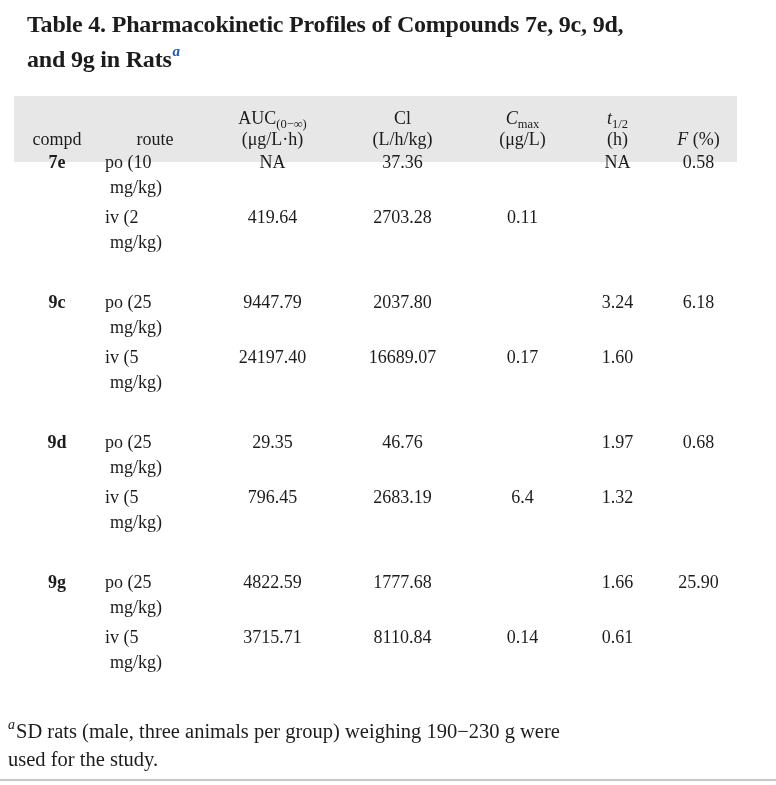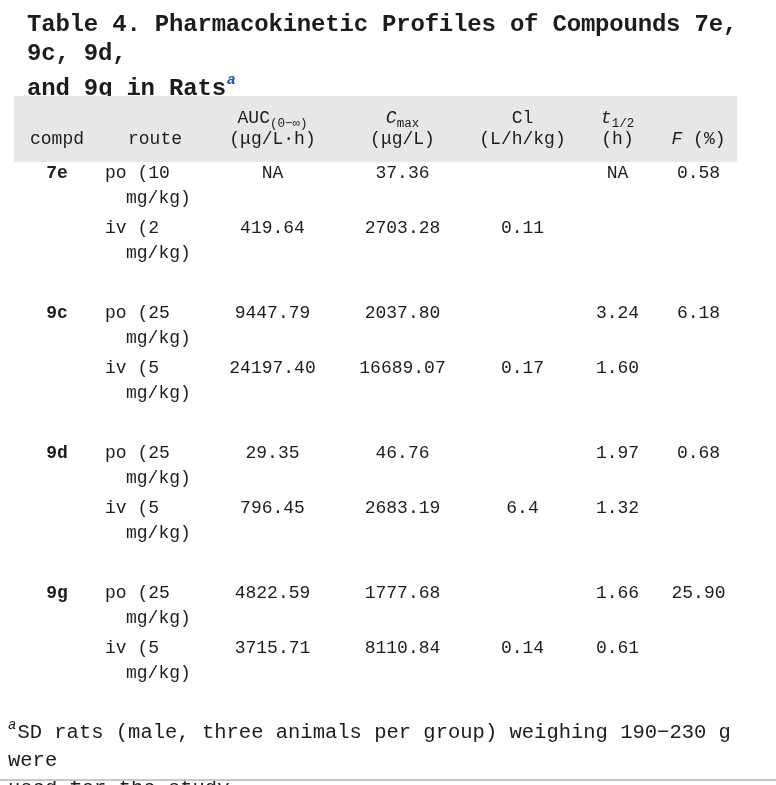--- a/index.html
+++ b/index.html
@@ -3,21 +3,21 @@
 <meta charset="utf-8">
 <style>
   html,body { margin:0; padding:0; }
   body {
     width:776px; height:785px;
     background:#ffffff;
     font-family:"Liberation Serif", serif;
     color:#1c1c1c;
     overflow:hidden;
   }
-  .page { position:relative; width:776px; height:785px;font-family:Liberation Mono, monospace; }
+  .page { position:relative; width:776px; height:785px; }
 
   
   .caption {
     position:absolute; left:27px; top:10px; width:742px;
     font-weight:bold; font-size:24px; line-height:29px;
     letter-spacing:-0.2px;
   }
   .caption sup {
     color:#2053b3; font-style:italic; font-size:15px;
     position:relative; top:-2px; left:1px;
@@ -32,33 +32,33 @@
     align-items:end;
   }
   .th {
     text-align:center; font-size:18px; line-height:21px;
     padding-bottom:12px;
   }
   .th .it { font-style:italic; }
   .th sub { font-size:12.5px; vertical-align:-4px; line-height:0; }
 
   
-  .tbody { position:absolute; left:14px; top:161px; width:723px; }
+  .tbody { position:absolute; left:14px; top:150px; width:723px; }
   .block { margin-bottom:35px; }
   .trow {
     display:grid;
     grid-template-columns:86px 110px 125px 135px 105px 85px 77px;
     font-size:18px; line-height:25px;
     align-items:start;
   }
   .trow.po { margin-bottom:5px; }
   .td { text-align:center; }
   .td.compd { font-weight:bold; }
   .td.route { text-align:left; padding-left:5px; }
-  .route-l2 { margin-left:21px; }
+  .route-l2 { margin-left:5px; }
 
   
   .footnote {
     position:absolute; left:8px; top:712px; width:760px;
     font-size:20.5px; line-height:28px;
   }
   .footnote sup {
     font-style:italic; font-size:14px;
     position:relative; top:-1px; margin-right:1px;
   }
@@ -83,26 +83,26 @@
       <div><span>compd</span></div>
     </div>
     <div class="th">
       <div><span>route</span></div>
     </div>
     <div class="th">
       <div><span>AUC</span><sub>(0−∞)</sub></div>
       <div>(μg/L·h)</div>
     </div>
     <div class="th">
+      <div><span>Cl</span></div>
+      <div>(L/h/kg)</div>
+    </div>
+    <div class="th">
       <div><span class="it">C</span><sub>max</sub></div>
       <div>(μg/L)</div>
-    </div>
-    <div class="th">
-      <div><span>Cl</span></div>
-      <div>(L/h/kg)</div>
     </div>
     <div class="th">
       <div><span class="it">t</span><sub>1/2</sub></div>
       <div>(h)</div>
     </div>
     <div class="th">
       <div><span class="it">F</span><span> (%)</span></div>
     </div>
   </div>
 

